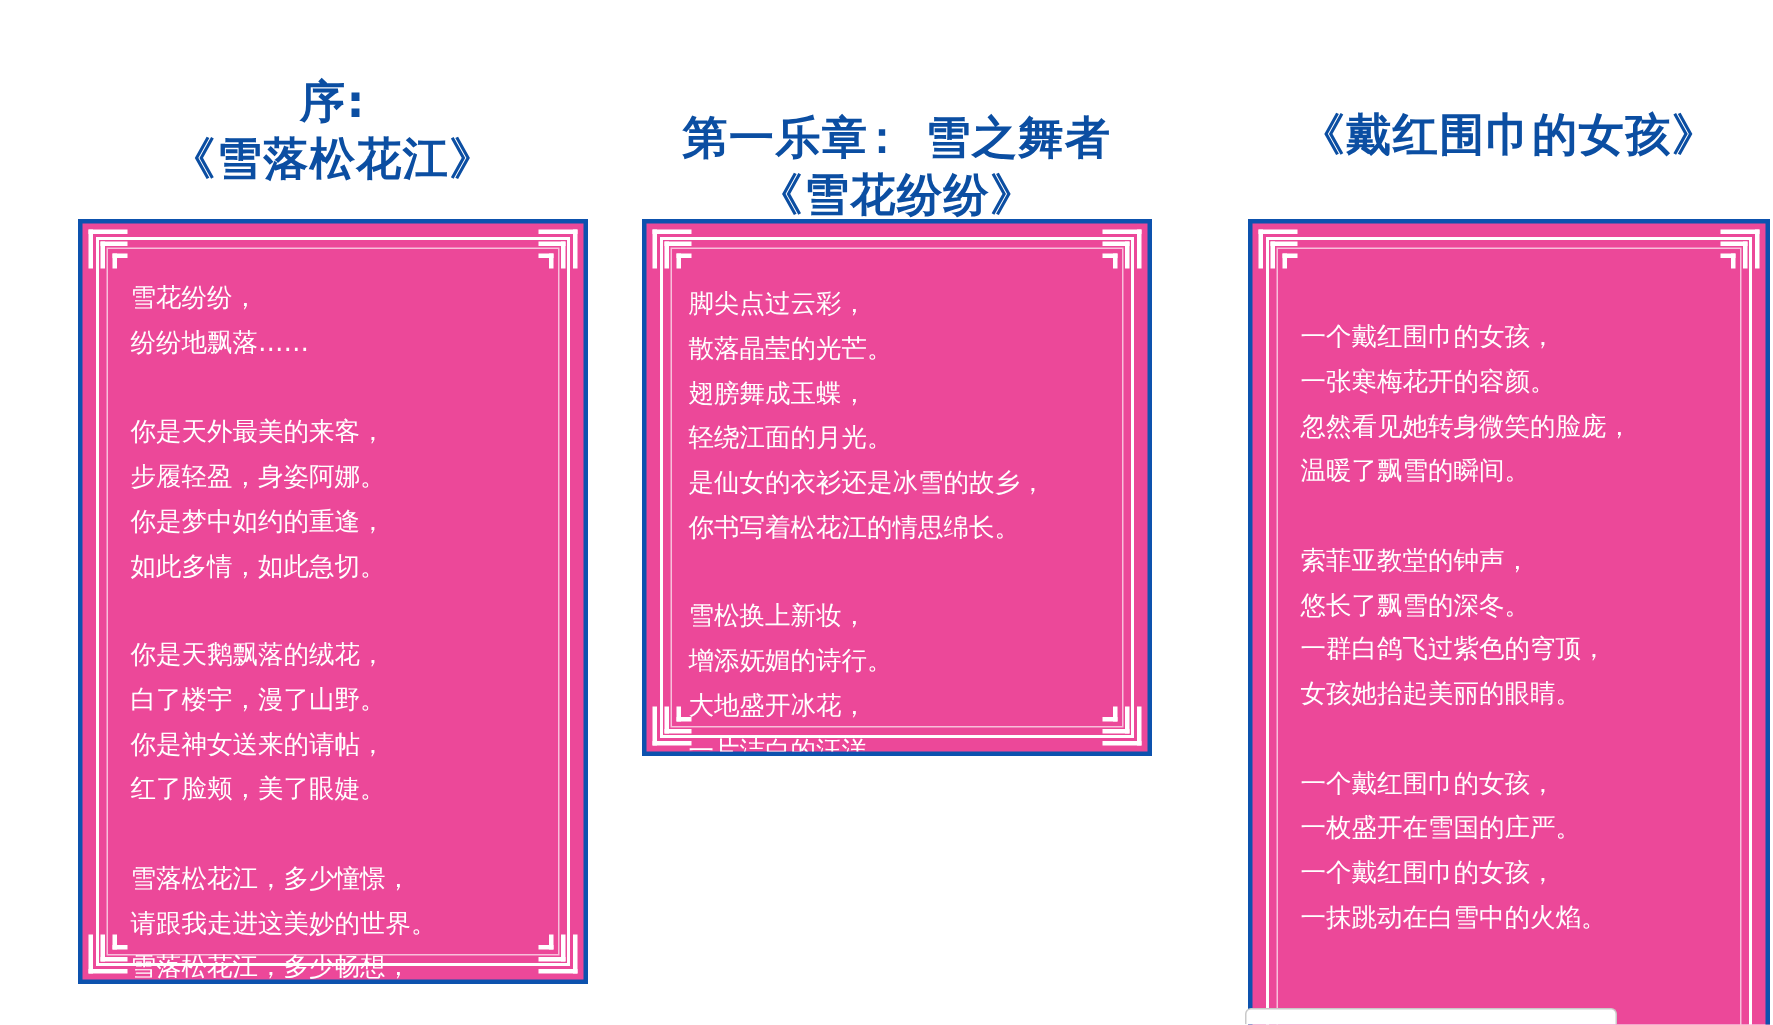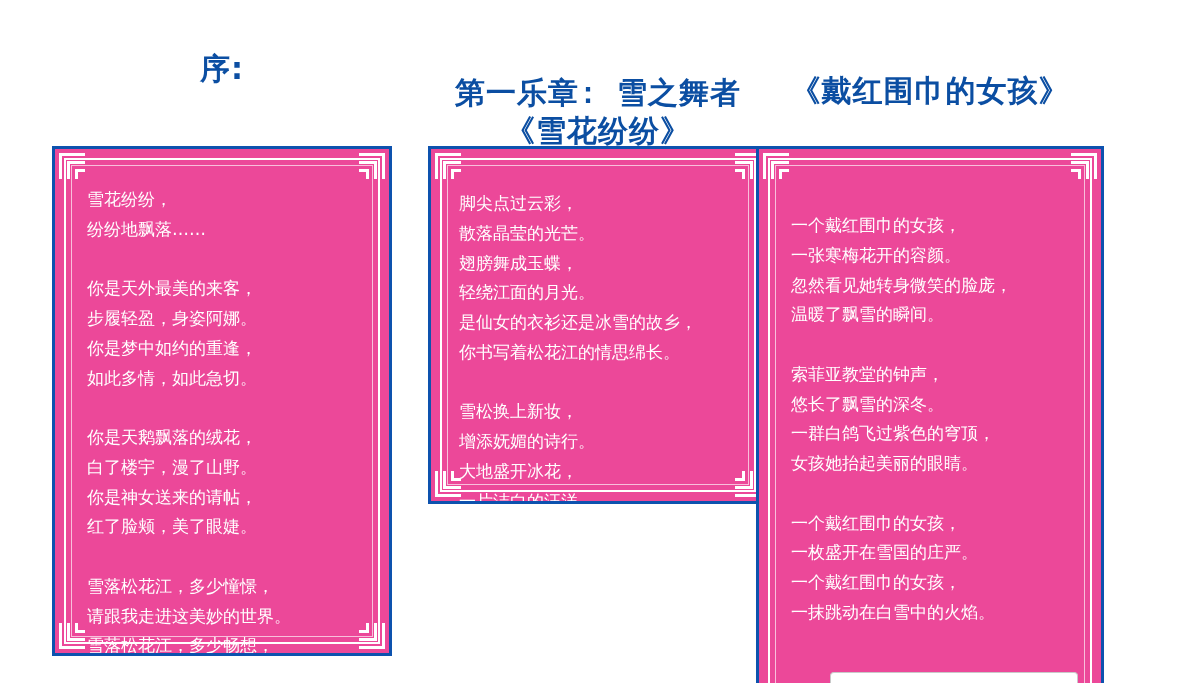--- a/index.html
+++ b/index.html
@@ -18,21 +18,21 @@
     background: #ffffff;
   }
   .column {
     position: absolute;
     top: 0;
     height: 683px;
   }
   
   #col-0 { left: 52px;  width: 340px; }
   #col-1 { left: 428px; width: 340px; }
-  #col-2 { left: 756px; width: 348px; }
+  #col-2 { left: 832px; width: 348px; }
 
   .col-title {
     text-align: center;
     color: #0b4ea2;
     font-weight: bold;
     letter-spacing: 1px;
     line-height: 1.28;
     font-family: "DejaVu Sans", "Liberation Sans", sans-serif;
   }
   #col-0 .col-title { padding-top: 50px; font-size: 30px; }
@@ -120,20 +120,21 @@
   }
 </style>
 </head>
 <body>
 
 <div id="page">
 
   <div class="column" id="col-0">
     <div class="col-title">
       <span class="title-line">序:</span>
+      <span class="title-line">《雪落松花江》</span>
     </div>
     <div class="card">
       <div class="card-inner">
         <div class="card-inner2"></div>
       </div>
       <div class="corner tl">
           <i class="h1"></i>
           <i class="v1"></i>
           <i class="h2"></i>
           <i class="v2"></i>

